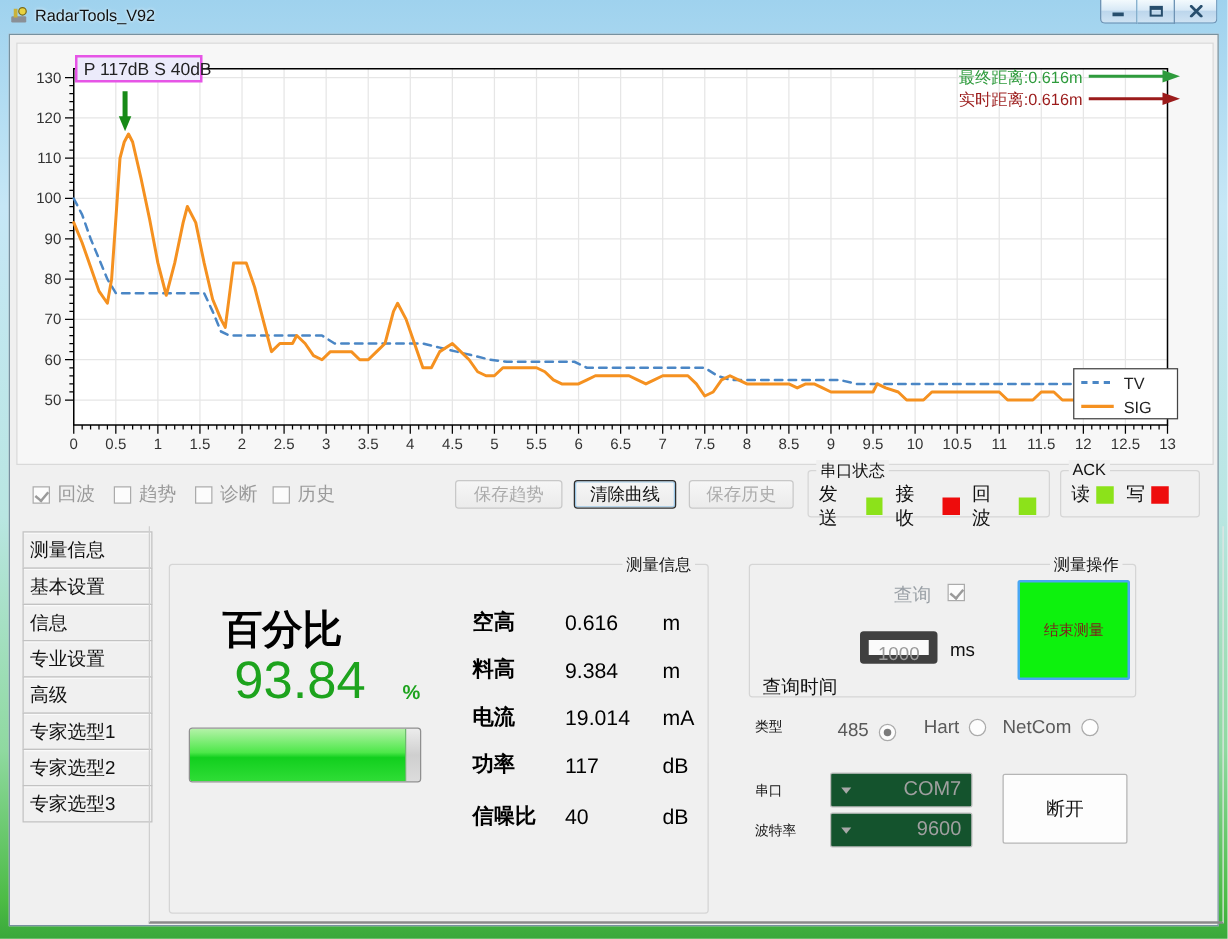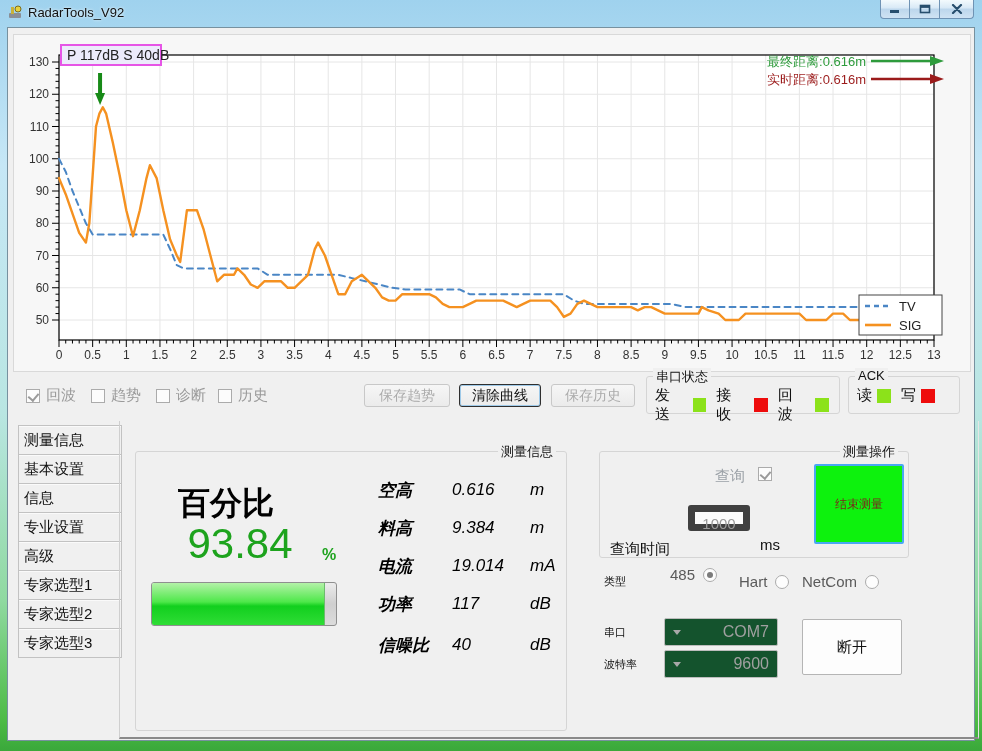--- a/index.html
+++ b/index.html
@@ -71,36 +71,36 @@
     position:absolute; left:15px; top:130px; width:186px; height:44px;
     border:1px solid #8f8f8f; border-radius:3px; overflow:hidden;
     background:linear-gradient(180deg,#ececec,#cfcfcf 50%,#dcdcdc);
   }
   .progress .fill {
     height:100%;
     background:linear-gradient(180deg,#b4f2a8 0%,#4ee84a 45%,#12cf1e 55%,#2fdd36 100%);
     border-right:1px solid #6dbb6d;
   }
   .m-rows { position:absolute; left:242px; top:19px; width:182px; }
-  .m-row { height:38px; display:flex; align-items:center;font-style:italic; }
+  .m-row { height:38px; display:flex; align-items:flex-end; }
   .m-row.last { margin-top:3px; }
   .m-row .lbl { width:74px; font-size:17px; font-weight:bold; color:#000; }
   .m-row .val { width:78px; font-size:17px; color:#000; }
   .m-row .unit { font-size:17px; color:#000; }
   
   .op-group { position:absolute; left:479px; top:30px; width:310px; height:107px; }
   .q-label { position:absolute; left:115px; top:15px; font-size:15px; color:#9aa0a6; }
   .q-cb { position:absolute; left:158px; top:15px; }
   .qt-label { position:absolute; left:10px; top:60px; font-size:15px; color:#111;margin-top:28px; }
   .qt-input {
     position:absolute; left:88px; top:53px; width:62px; height:26px;
     border:7px solid #404040; border-radius:3px; background:#fbfbfb;
     font-size:15px; color:#9a9a9a; text-align:center; line-height:24px;
   }
-  .qt-unit { position:absolute; left:160px; top:60px; font-size:15px; color:#111;margin-top:24px; }
+  .qt-unit { position:absolute; left:160px; top:60px; font-size:15px; color:#111; }
   .stop-btn {
     position:absolute; left:214px; top:12px; width:90px; height:80px;
     background:#0df20d; border:2px solid #49a7f3; border-radius:2px;
     font-size:12px; color:#7f1d1d; display:flex; align-items:center; justify-content:center; cursor:pointer;
   }
   
   .row-label { position:absolute; font-size:11px; color:#3c3c3c; }
   .radio-item { position:absolute; display:flex; align-items:center; gap:8px; font-size:15px; color:#5a5a5a; }
   .radio { width:14px; height:14px; border:1px solid #ababab; border-radius:50%; background:#fdfdfd; position:relative; }
   .radio.sel::after { content:""; position:absolute; left:3px; top:3px; width:6px; height:6px; border-radius:50%; background:#7c7c7c; }
@@ -513,21 +513,21 @@
       <span class="gbox-title">测量操作</span>
       <span class="q-label">查询</span>
       <span class="cb checked q-cb"></span>
       <span class="qt-label">查询时间</span>
       <div class="qt-input">1000</div>
       <span class="qt-unit">ms</span>
       <div class="stop-btn">结束测量</div>
     </div>
 
     <span class="row-label" style="left:484px; top:153px; color:#111;">类型</span>
-    <div class="radio-item" style="left:550px; top:145px;">
+    <div class="radio-item" style="left:550px; top:155px;align-items:flex-end;">
       <span>485</span>
       <span class="radio sel"></span>
     </div>
     <div class="radio-item" style="left:619px; top:152px;">
       <span>Hart</span>
       <span class="radio"></span>
     </div>
     <div class="radio-item" style="left:682px; top:152px;">
       <span>NetCom</span>
       <span class="radio"></span>

